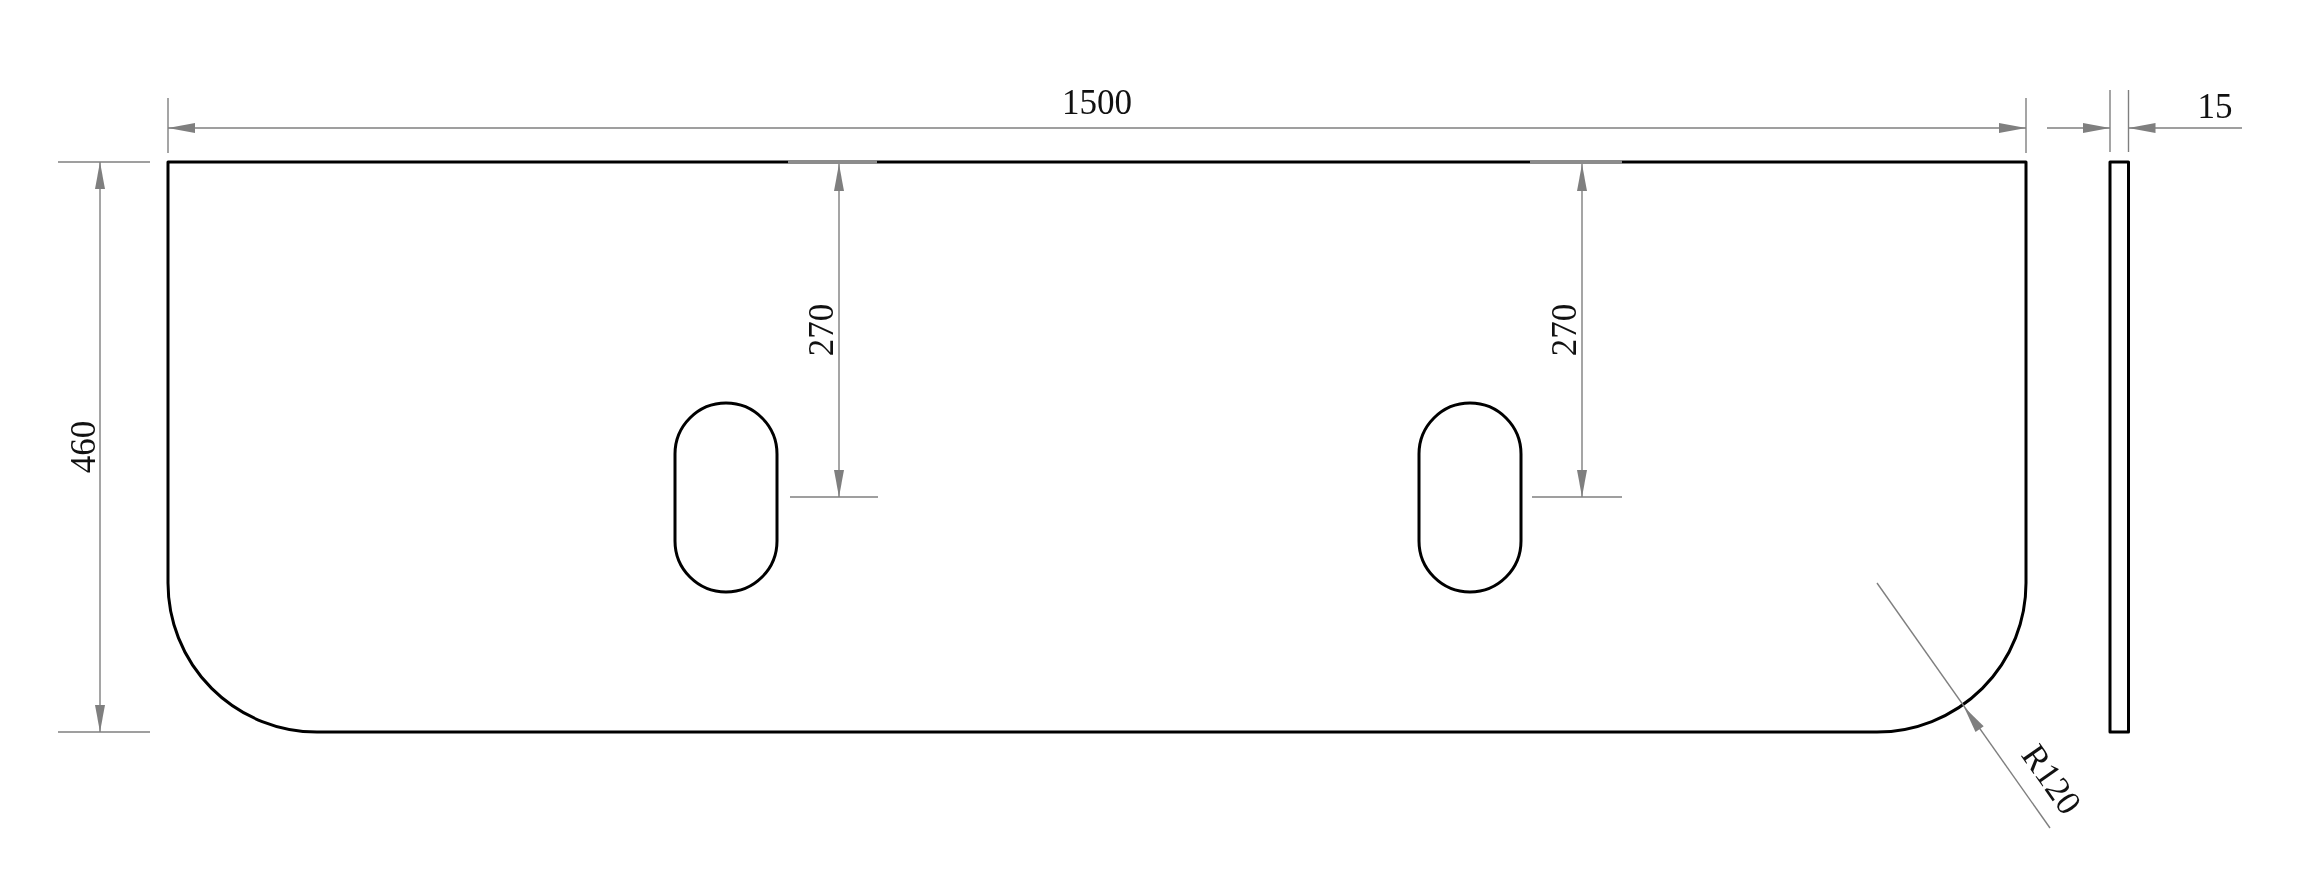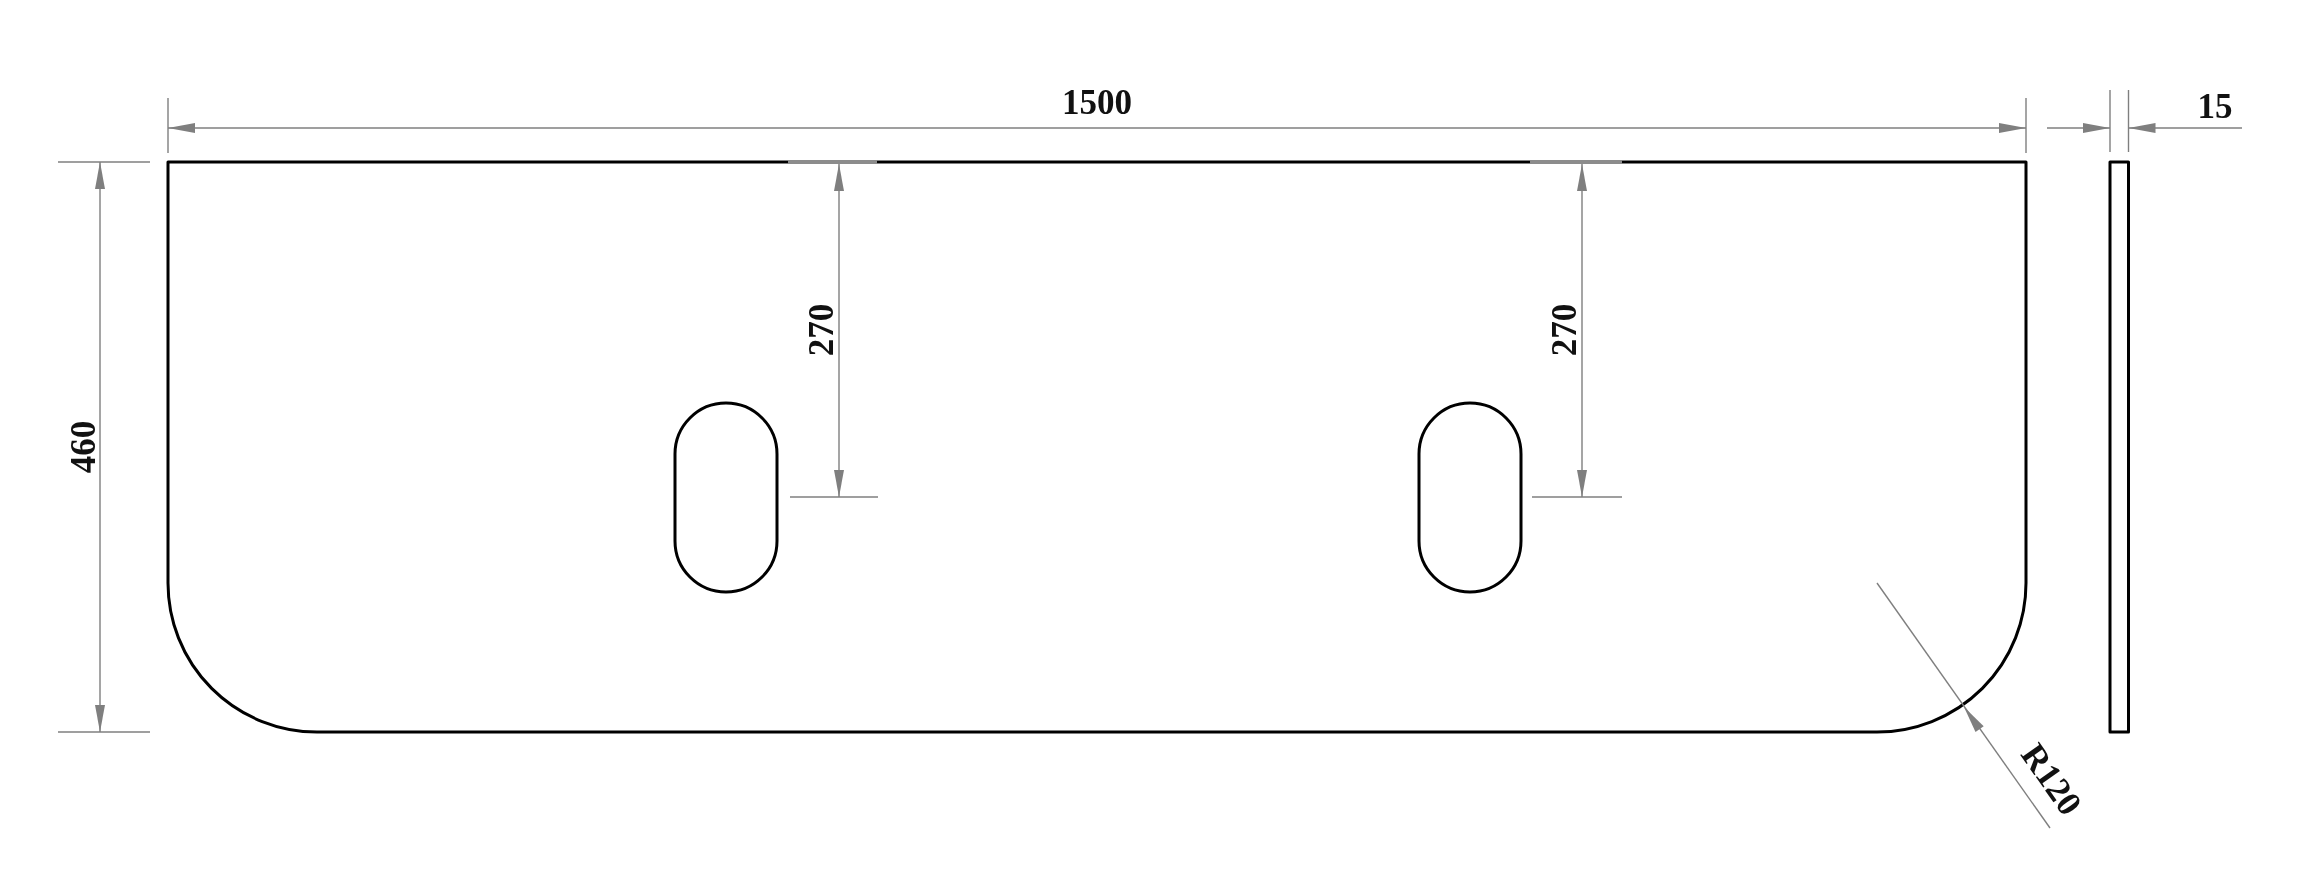--- a/index.html
+++ b/index.html
@@ -6,21 +6,20 @@
     margin: 0;
     padding: 0;
     background: #ffffff;
   }
   .sheet {
     position: relative;
     width: 2308px;
     height: 890px;
     background: #ffffff;
     overflow: hidden;
-    font-weight: bold;
   }
   svg { display: block; }
   .dim-text {
     font-family: "Liberation Serif", "DejaVu Serif", serif;
     font-size: 35px;
     fill: #111111;
   }
   .outline {
     fill: none;
     stroke: #000000;

